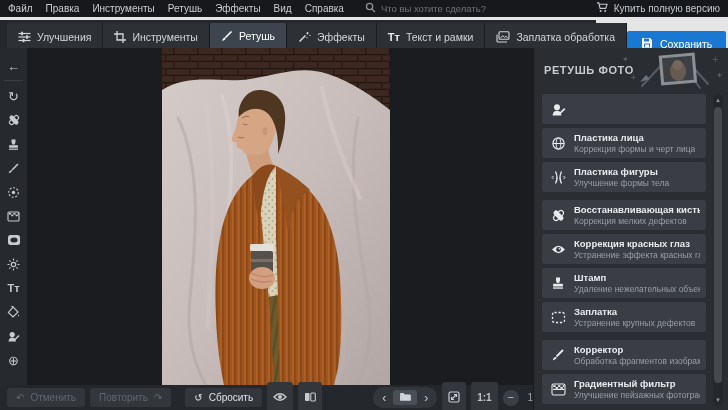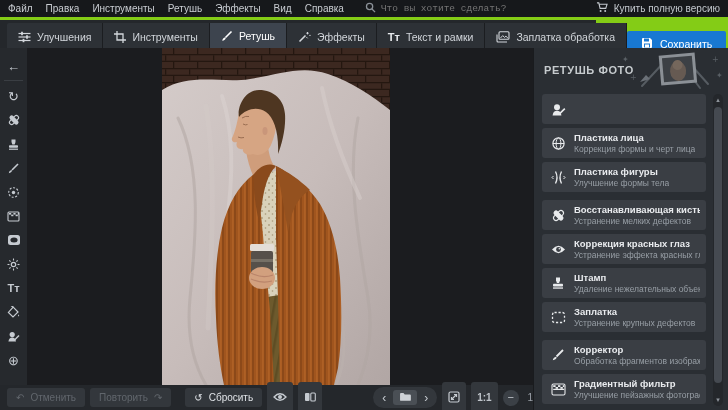--- a/index.html
+++ b/index.html
@@ -1,27 +1,27 @@
 <!DOCTYPE html>
 <html><head>
 <meta charset="utf-8">
 <style>
   * { margin:0; padding:0; box-sizing:border-box; }
   html,body { width:728px; height:410px; overflow:hidden; background:#1b1d20;
     font-family:"Liberation Sans", sans-serif; -webkit-font-smoothing:antialiased; }
-  .app { position:relative; width:728px; height:410px; background:#84cc16; }
+  .app { position:relative; width:728px; height:410px; background:#e5e5e5; }
 
   
   .menubar { position:absolute; left:0; top:0; width:728px; height:17px;
     background:#16181b; display:flex; align-items:center; padding:0 8px; gap:13px;
     font-size:10px; color:#c9cdd2; }
   .menubar .menu-item { cursor:default; white-space:nowrap; }
   .search-wrap { display:flex; align-items:center; gap:5px; margin-left:8px; flex:0 0 auto; }
   .search-wrap input { background:transparent; border:none; outline:none; color:#767d85;
-    font-size:9.5px; width:150px; font-family:Liberation Mono, monospace; }
+    font-size:9.5px; width:150px; font-family:Liberation Sans, sans-serif; }
   .buy { margin-left:auto; display:flex; align-items:center; gap:6px; font-size:10px; color:#c3c8ce; }
 
   
   .tabbar { position:absolute; left:0; top:20px; width:596px; height:31px;
     background:#24272b; display:flex; align-items:flex-start; }
   .tabs { display:flex; margin-left:7px; margin-top:3px; height:28px; }
   .tab { display:flex; align-items:center; gap:6px; padding:0 11px; background:#2d3136;
     border-right:1px solid #1b1d20; color:#d2d6db; font-size:10.5px; white-space:nowrap;
     height:28px; cursor:pointer; }
   .tab:first-child { border-radius:2px 0 0 0; }
@@ -505,21 +505,21 @@
                 <g transform="rotate(45 7.5 7.5)">
                   <rect x="1.5" y="5" width="12" height="5" rx="2.5" fill="#e8eaec"></rect>
                 </g>
                 <g transform="rotate(-45 7.5 7.5)">
                   <rect x="1.5" y="5" width="12" height="5" rx="2.5" fill="none" stroke="#e8eaec" stroke-width="1.1"></rect>
                 </g>
               </svg>
           </span>
           <span class="ctxt">
             <span class="ct">Восстанавливающая кисть</span>
-            <span class="cs">Устранение мелких дефектов</span>
+            <span class="cs">Коррекция мелких дефектов</span>
           </span>
         </div>
         <div class="card">
           <span class="cicn">
             <svg width="15" height="11" viewBox="0 0 15 11">
                 <path d="M1,5.5 Q7.5,-1.8 14,5.5 Q7.5,12.8 1,5.5 Z" fill="#e8eaec"></path>
                 <circle cx="7.5" cy="5.5" r="2.4" fill="#3a3e44"></circle>
                 <circle cx="8.3" cy="4.7" r="0.8" fill="#e8eaec"></circle>
               </svg>
           </span>

